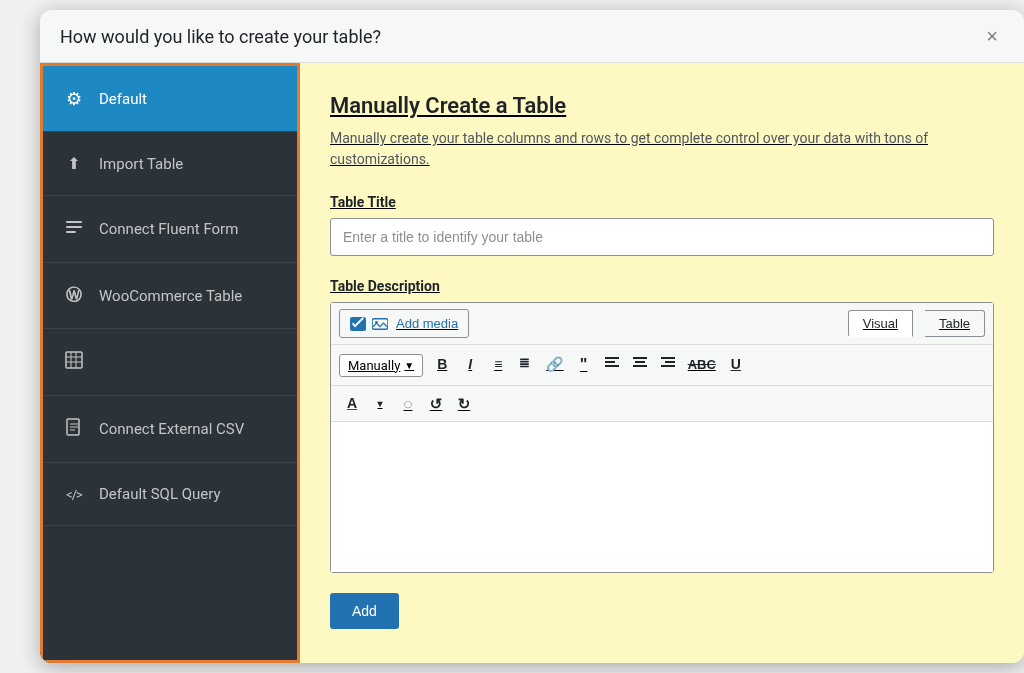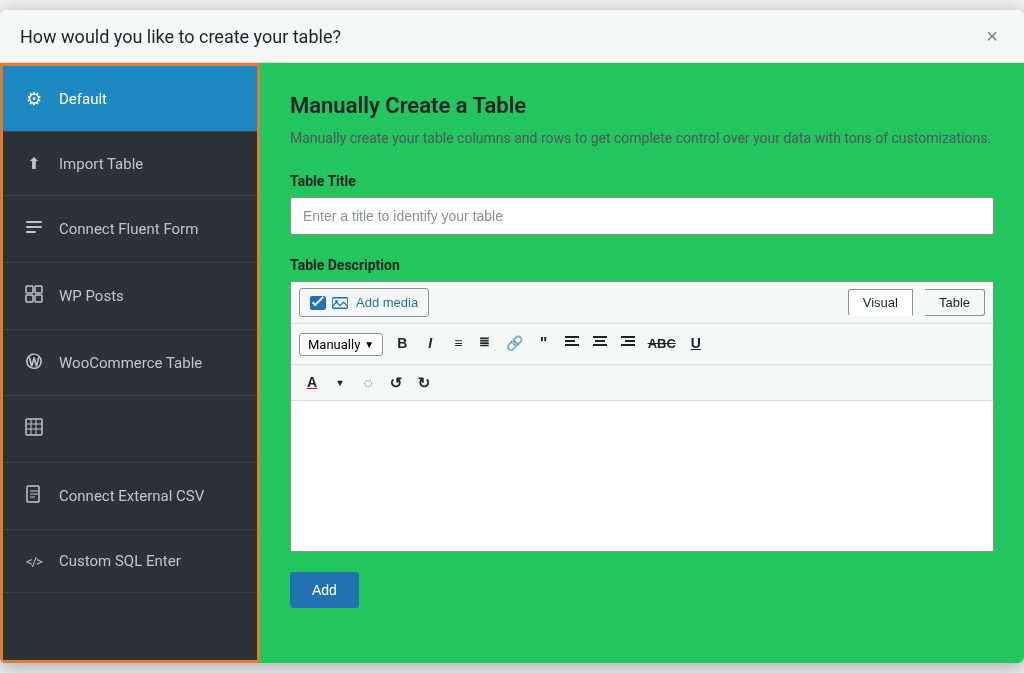--- a/index.html
+++ b/index.html
@@ -7,23 +7,24 @@
       font-family: -apple-system, BlinkMacSystemFont, "Segoe UI", Roboto, sans-serif;
       background: #f0f0f1;
       display: flex;
       align-items: center;
       justify-content: center;
       min-height: 100vh;
     }
     .modal {
       width: 1024px;
       background: #fff;
-      border-radius: 6px;
+      border-radius: 12px;
       box-shadow: 0 4px 20px rgba(0,0,0,0.3);
       overflow: hidden;
+      margin-left: 40px;
     }
     .modal-header {
       display: flex;
       align-items: center;
       justify-content: space-between;
       padding: 14px 20px;
       background: #f6f7f7;
       border-bottom: 1px solid #dcdcde;
     }
     .modal-title {
@@ -69,21 +70,22 @@
     .sidebar-item .icon {
       font-size: 18px;
       width: 22px;
       text-align: center;
       flex-shrink: 0;
     }
     .content-area {
       flex: 1;
       padding: 30px 30px 20px;
       overflow-y: auto;
-      background: #22c55e;
+      background: #fef9c3;
+      text-decoration: underline;
     }
     .content-title {
       font-size: 22px;
       font-weight: 600;
       color: #1d2327;
       margin-bottom: 10px;
     }
     .content-desc {
       font-size: 14px;
       color: #50575e;
@@ -245,31 +247,20 @@
         <span class="icon">
           <svg width="18" height="18" viewBox="0 0 18 18" fill="none" xmlns="http://www.w3.org/2000/svg">
             <rect x="1" y="3" width="16" height="2" rx="1" fill="#c3c4c7"></rect>
             <rect x="1" y="8" width="16" height="2" rx="1" fill="#c3c4c7"></rect>
             <rect x="1" y="13" width="10" height="2" rx="1" fill="#c3c4c7"></rect>
           </svg>
         </span>
         <span>Connect Fluent Form</span>
       </div>
 
-      <div class="sidebar-item">
-        <span class="icon">
-          <svg width="18" height="18" viewBox="0 0 18 18" fill="none">
-            <rect x="1" y="1" width="7" height="7" rx="1" stroke="#c3c4c7" stroke-width="1.5" fill="none"></rect>
-            <rect x="10" y="1" width="7" height="7" rx="1" stroke="#c3c4c7" stroke-width="1.5" fill="none"></rect>
-            <rect x="1" y="10" width="7" height="7" rx="1" stroke="#c3c4c7" stroke-width="1.5" fill="none"></rect>
-            <rect x="10" y="10" width="7" height="7" rx="1" stroke="#c3c4c7" stroke-width="1.5" fill="none"></rect>
-          </svg>
-        </span>
-        <span>WP Posts</span>
-      </div>
 
       <div class="sidebar-item">
         <span class="icon" style="font-size:16px; color:#c3c4c7; font-weight:700;">Ⓦ</span>
         <span>WooCommerce Table</span>
       </div>
 
       <div class="sidebar-item">
         <span class="icon">
           <svg width="18" height="18" viewBox="0 0 18 18" fill="none">
             <rect x="1" y="1" width="16" height="16" rx="1" stroke="#c3c4c7" stroke-width="1.5" fill="none"></rect>
@@ -288,21 +279,21 @@
             <line x1="5" y1="6" x2="13" y2="6" stroke="#c3c4c7" stroke-width="1"></line>
             <line x1="5" y1="9" x2="13" y2="9" stroke="#c3c4c7" stroke-width="1"></line>
             <line x1="5" y1="12" x2="10" y2="12" stroke="#c3c4c7" stroke-width="1"></line>
           </svg>
         </span>
         <span>Connect External CSV</span>
       </div>
 
       <div class="sidebar-item">
         <span class="icon" style="font-size:13px; letter-spacing:-1px; color:#c3c4c7;">&lt;/&gt;</span>
-        <span>Custom SQL Enter</span>
+        <span>Default SQL Query</span>
       </div>
 
     </div>
 
     <div class="content-area">
       <h2 class="content-title">Manually Create a Table</h2>
       <p class="content-desc">Manually create your table columns and rows to get complete control over your data with tons of customizations.</p>
 
       
       <div class="field-label">Table Title</div>

